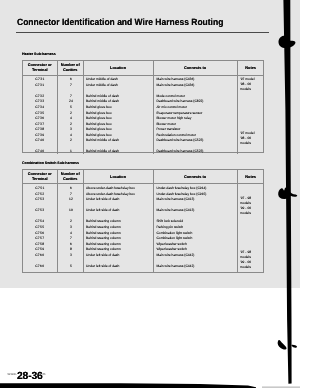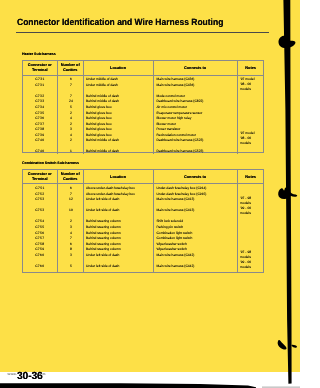--- a/index.html
+++ b/index.html
@@ -1,20 +1,20 @@
 <!DOCTYPE html>
 <html><head>
 <meta charset="utf-8">
 <style>
   html,body{margin:0;padding:0;background:#fff;}
   body{width:300px;height:388px;overflow:hidden;
        font-family:"Liberation Sans",sans-serif;color:#1a1a1a;position:relative;
        -webkit-font-smoothing:antialiased;
        text-rendering:geometricPrecision;}
-  #page{position:absolute;left:0;top:0;width:300px;height:372px;background:#fde047;}
+  #page{position:absolute;left:0;top:0;width:300px;height:288px;background:#e5e5e5;}
 
   .doc-title{position:absolute;left:17px;top:17.4px;font-size:9.1px;font-weight:bold;
              letter-spacing:0px;white-space:nowrap;line-height:10px;color:#111;
              transform:scaleX(0.935);transform-origin:0 0;color:#0d0d0d;text-shadow:0 0 0.3px rgba(0,0,0,0.9);}
   .title-rule{position:absolute;left:16.4px;top:31.9px;width:252.6px;height:1.1px;background:#4a4a4a;}
 
   .sect-label{position:absolute;font-size:3.6px;font-weight:bold;letter-spacing:-0.01px;
               white-space:nowrap;color:#000;line-height:4px;text-shadow:0 0 0.3px rgba(0,0,0,0.8);}
 
   .tbl{position:absolute;border:0.5px solid #8a8a8a;box-sizing:border-box;}
@@ -221,21 +221,21 @@
 models</div>
           <div class="note-blk" style="top: 65.75px;">'97 - 98
 models
 '99 - 00
 models</div>
         </div>
     </div>
   </div>
 
   <div class="wm" style="left:7.6px;top:371.6px;">www.</div>
-  <div class="pagenum">30-36</div>
+  <div class="pagenum">28-36</div>
   <div class="wm" style="left:42.6px;top:371.6px;">m</div>
 
   <svg class="artifacts" width="300" height="388" viewBox="0 0 300 388">
     <path d="M283.4 0 L290.3 0 L290.6 150 L291.5 320 L291.6 383.6 L288.4 383.8 L287.1 320 L285.4 110 Z" fill="#000"></path>
     <path d="M285.5 35.6 C281.3 35.4 278.3 38.7 278.5 42.3 C278.7 46.1 281.6 48.1 285.6 48.1 C288.9 48.1 291.3 47.4 293.0 46.1 C295.2 44.5 296.1 42.8 295.0 41.6 C293.8 40.3 291.2 41.0 289.4 40.4 C288.0 39.4 287.6 35.8 285.5 35.6 Z" fill="#000"></path>
     <path d="M281.5 188.3 C279.2 189.1 278.0 191.8 278.2 194.6 C278.5 197.6 281.0 199.3 284.6 199.1 C287.4 199.0 289.4 197.7 290.6 195.7 C292.4 196.8 294.8 197.2 296.6 196.4 C297.7 195.9 297.4 195.0 295.6 194.6 C292.8 194.0 290.8 192.9 289.5 191.4 C288.3 190.0 287.6 187.5 285.8 187.6 C284.4 187.7 284.8 190.2 284.1 190.4 C283.4 190.6 283.1 187.8 281.5 188.3 Z" fill="#000"></path>
     <path d="M278.0 341.0 C276.9 343.6 278.3 346.4 281.0 348.2 C283.6 349.9 286.2 350.0 286.5 348.6 C286.8 347.1 284.8 345.7 282.8 343.6 C280.8 341.6 279.1 338.4 278.0 341.0 Z" fill="#000"></path>
     <path d="M291.5 345.6 C292.8 347.5 295.2 348.3 296.5 347.5 C297.5 346.9 296.9 345.9 295.2 345.3 C293.4 344.6 290.8 344.6 291.5 345.6 Z" fill="#000"></path>
     <path d="M0 383.2 L120 383.3 L200 383.9 L248 385.6 L256 387.2 L256 388 L0 388 Z" fill="#000"></path>
     <rect x="262" y="386.4" width="38" height="1.6" fill="#c9c9c9"></rect>

